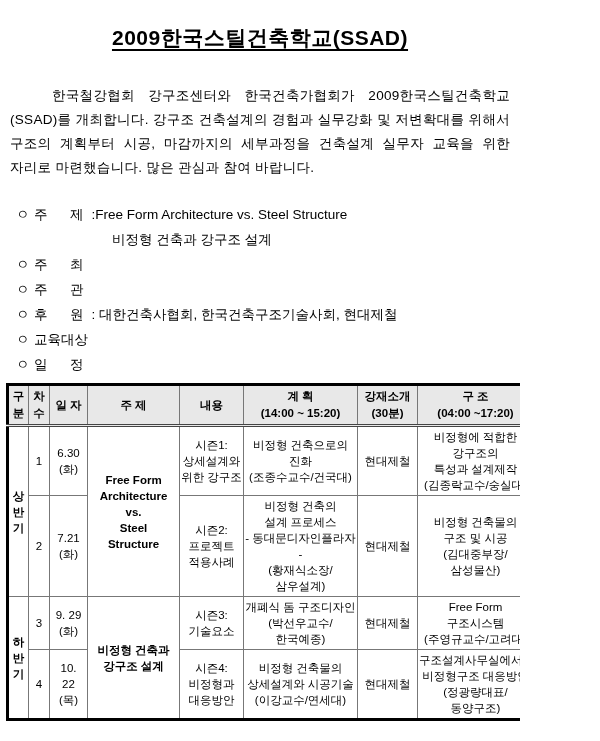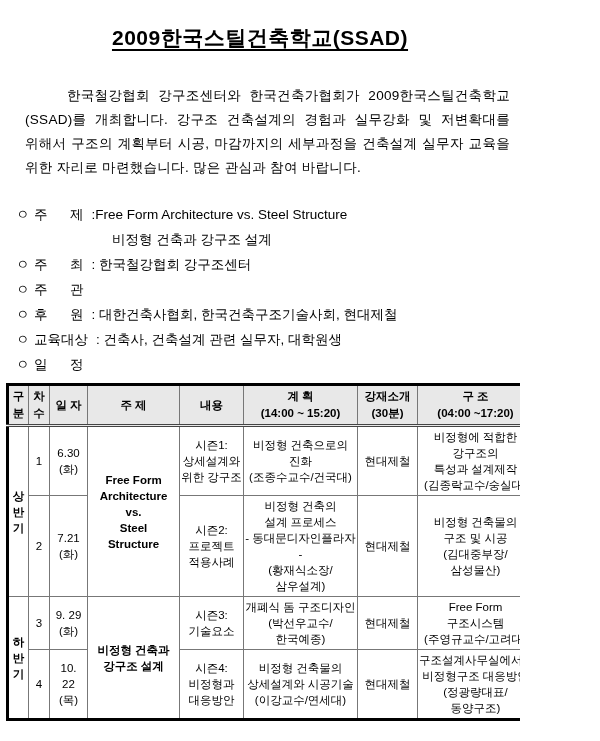--- a/index.html
+++ b/index.html
@@ -22,21 +22,21 @@
     font-size: 21px;
     font-weight: bold;
     letter-spacing: 0.5px;
     margin: 6px 0 0 0;
   }
   .doc-title span {
     text-decoration: underline;
     text-underline-offset: 4px;
   }
   .intro {
-    margin: 32px 4px 0 19px;
+    margin: 32px 4px 0 4px;
     font-size: 13.5px;
     line-height: 24px;
     text-align: justify;
     text-indent: 42px;
     letter-spacing: 0.3px;
     word-break: keep-all;
   }
   .info-list {
     margin: 22px 0 0 10px;
     font-size: 13.5px;
@@ -104,35 +104,33 @@
       <span class="info-bullet">ㅇ</span>
       <span class="info-label">주      제</span>
       <span class="info-value">:Free Form Architecture vs. Steel Structure</span>
     </div>
     <div class="info-row">
       <span class="info-subvalue">비정형 건축과 강구조 설계</span>
     </div>
     <div class="info-row">
       <span class="info-bullet">ㅇ</span>
       <span class="info-label">주      최</span>
-      <span class="info-value">: 한국철강협회 강구조센터</span>
     </div>
     <div class="info-row">
       <span class="info-bullet">ㅇ</span>
       <span class="info-label">주      관</span>
     </div>
     <div class="info-row">
       <span class="info-bullet">ㅇ</span>
       <span class="info-label">후      원</span>
       <span class="info-value">: 대한건축사협회, 한국건축구조기술사회, 현대제철</span>
     </div>
     <div class="info-row">
       <span class="info-bullet">ㅇ</span>
       <span class="info-label">교육대상</span>
-      <span class="info-value">: 건축사, 건축설계 관련 실무자, 대학원생</span>
     </div>
     <div class="info-row">
       <span class="info-bullet">ㅇ</span>
       <span class="info-label">일      정</span>
       <span class="info-value"></span>
     </div>
   </div>
 
   <table class="schedule">
     <colgroup>

